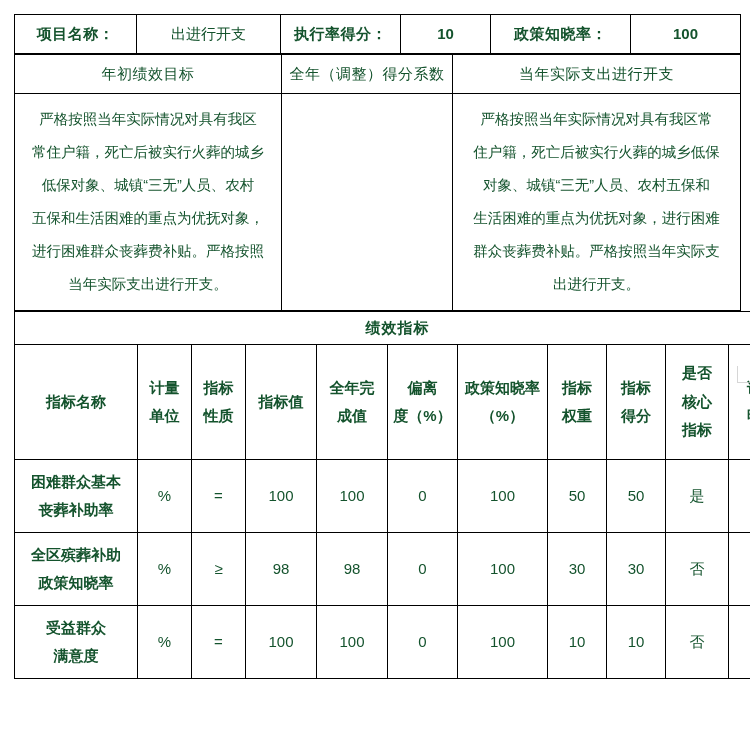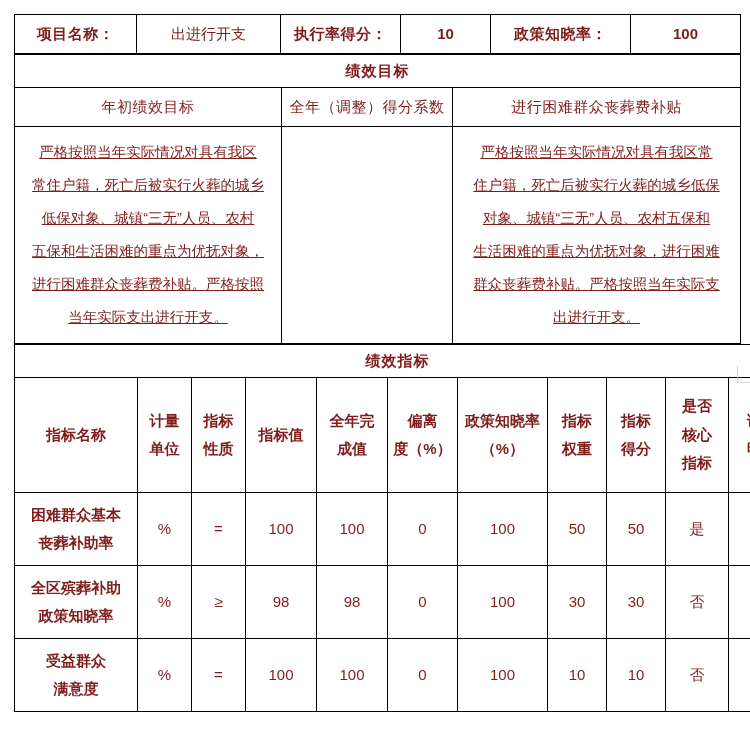--- a/index.html
+++ b/index.html
@@ -31,21 +31,21 @@
     width: 726px;
     border: 1.6px solid #000;
   }
   table.grid td {
     border: 1.2px solid #000;
     padding: 0;
     vertical-align: middle;
     text-align: center;
     font-size: 15px;
     line-height: 1.9;
-    color: #7f1d1d;
+    color: #14532d;
   }
 
   
   .meta-label {
     font-weight: bold;
     font-size: 15.5px;
     letter-spacing: 0.5px;
   }
   .meta-value {
     font-size: 15px;
@@ -79,21 +79,20 @@
     text-align: justify;
     text-align-last: center;
     padding: 11px 12px 8px 12px;
   }
   .goal-para {
     font-size: 14.5px;
     line-height: 2.28;
     text-indent: 0;
     text-align: center;
     white-space: pre-line;
-    text-decoration: underline;
   }
 
   
   .ind-head {
     font-weight: bold;
     font-size: 14.5px;
     height: 114px;
     line-height: 1.85;
     white-space: pre-line;
     padding: 0 2px;
@@ -153,26 +152,23 @@
   </table>
 
   <table class="grid">
     <colgroup>
       <col style="width:267px">
         <col style="width:171px">
         <col style="width:288px">
     </colgroup>
     <tbody>
       <tr>
-        <td class="banner" colspan="3">绩效目标</td>
-      </tr>
-      <tr>
         <td class="goal-head">年初绩效目标</td>
         <td class="goal-head">全年（调整）得分系数</td>
-        <td class="goal-head">进行困难群众丧葬费补贴</td>
+        <td class="goal-head">当年实际支出进行开支</td>
       </tr>
       <tr>
         <td class="goal-body">
           <div class="goal-para">严格按照当年实际情况对具有我区
 常住户籍，死亡后被实行火葬的城乡
 低保对象、城镇“三无”人员、农村
 五保和生活困难的重点为优抚对象，
 进行困难群众丧葬费补贴。严格按照
 当年实际支出进行开支。</div>
         </td>

